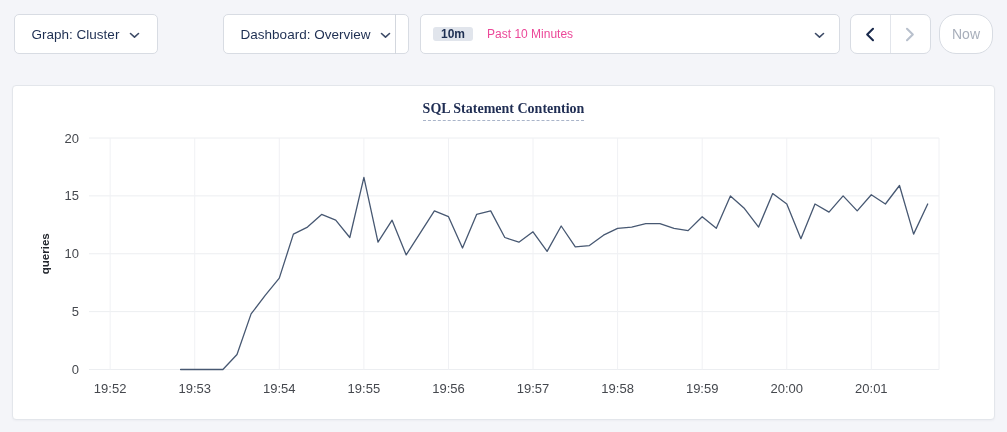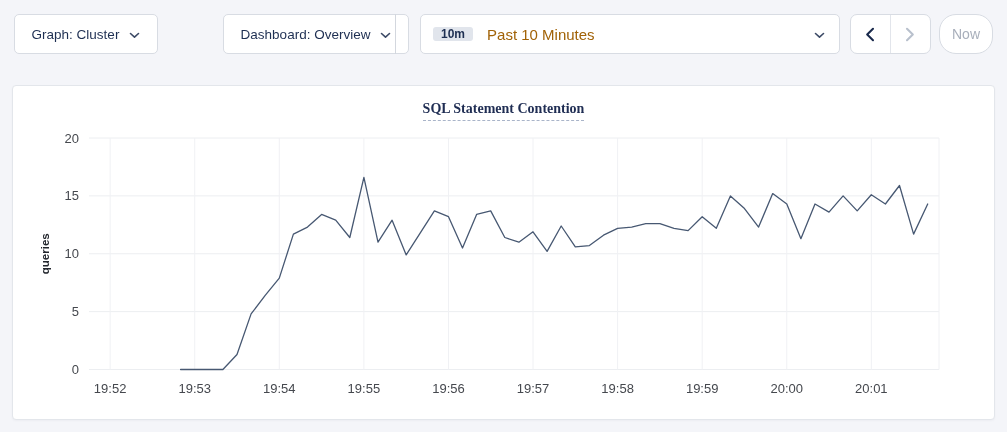--- a/index.html
+++ b/index.html
@@ -36,21 +36,21 @@
     display: flex; align-items: center;
     padding: 0 14px 0 12px;
     cursor: pointer;
   }
   .time-badge {
     background: #e1e5ec; color: #1e2f52;
     font-size: 12px; font-weight: 700;
     padding: 0 8px; border-radius: 3px;
     margin-right: 14px;
   }
-  .time-label { color: #a16207; font-size: 15px; flex: 1; }
+  .time-label { color: #ec4899; font-size: 12px; flex: 1; }
   .arrow-group {
     position: absolute; left: 850px; top: 14px; width: 81px; height: 40px;
     background: #ffffff; border: 1px solid #d8dce3; border-radius: 7px;
     display: flex; overflow: hidden;
   }
   .arrow-cell {
     width: 50%; height: 100%;
     display: flex; align-items: center; justify-content: center;
     cursor: pointer;
   }

